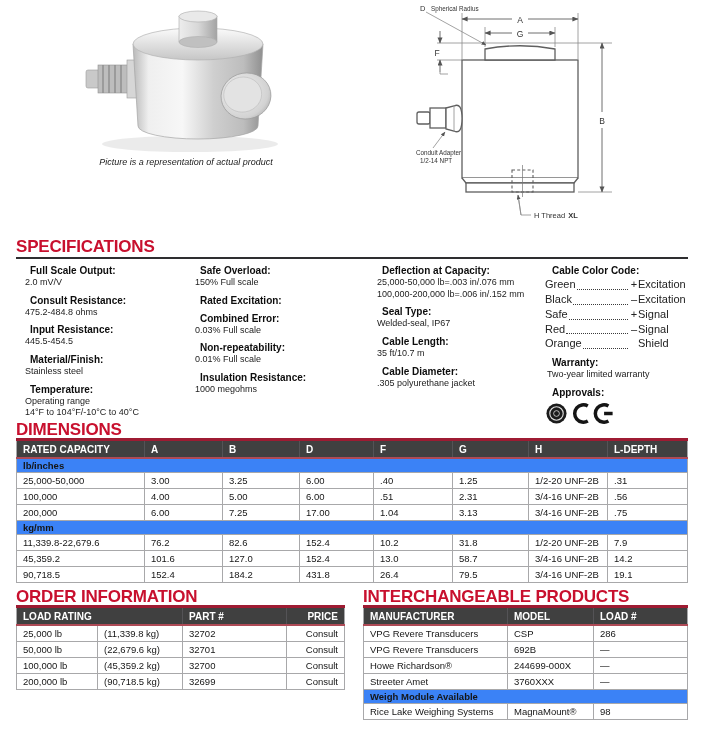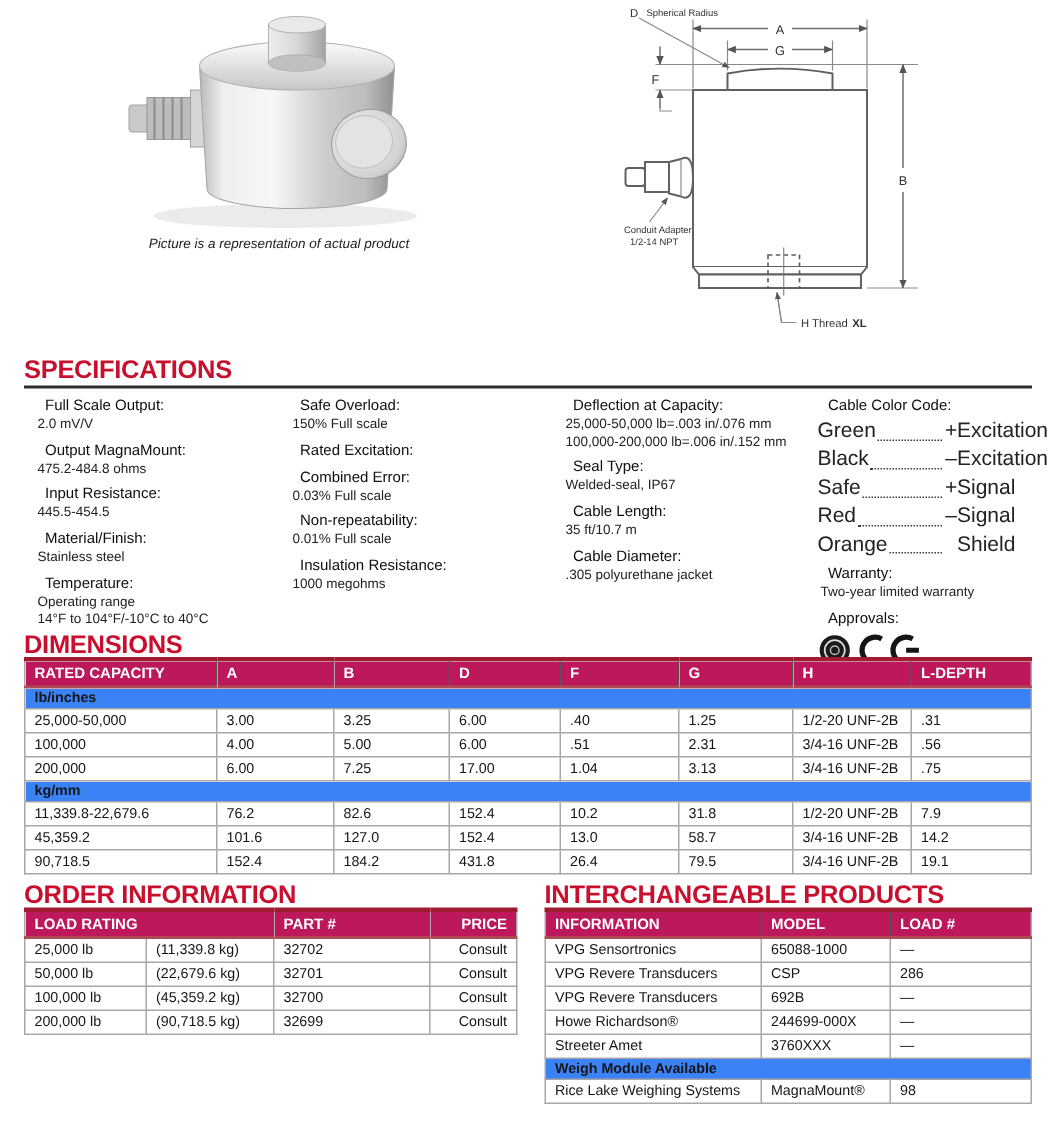--- a/index.html
+++ b/index.html
@@ -13,36 +13,36 @@
 
   #spec-rule{position:absolute;left:16px;top:257px;width:672px;height:2px;background:#2e2e30;}
 
   #spec-cols{position:absolute;left:16px;top:264px;width:672px;display:flex;}
   .spec-col{box-sizing:border-box;}
   .spec-col.c1{width:170px;}
   .spec-col.c2{width:182px;}
   .spec-col.c3{width:170px;}
   .spec-col.c4{width:150px;}
   .spec-item{margin-bottom:5px;}
-  .spec-label{font-size:10px;font-weight:normal;line-height:1.3;color:#0d0d0d;padding-left:14px;}
+  .spec-label{font-size:10px;font-weight:bold;line-height:1.3;color:#0d0d0d;padding-left:14px;}
   .spec-value{font-size:9px;line-height:1.3;color:#222;padding-left:9px;}
 
-  .cc-row{display:flex;align-items:flex-end;font-size:14px;line-height:1.35;padding-left:7px;width:146px;box-sizing:border-box;color:#222;}
+  .cc-row{display:flex;align-items:flex-end;font-size:11px;line-height:1.35;padding-left:7px;width:146px;box-sizing:border-box;color:#222;}
   .cc-name{white-space:nowrap;}
   .cc-dots{flex:1;border-bottom:1.5px dotted #3a3a3a;margin:0 2px 2px 1px;min-width:8px;}
   .cc-sign{width:8px;text-align:center;}
   .cc-term{width:46px;white-space:nowrap;}
 
   .approvals-logos{display:flex;align-items:center;gap:4px;padding-left:7px;margin-top:3px;}
 
   table{border-collapse:collapse;table-layout:fixed;background:#fff;border:1px solid #A8A8AA;}
   #dim-table{position:absolute;left:16px;top:438px;width:672px;}
   #order-table{position:absolute;left:16px;top:605px;width:329px;}
   #inter-table{position:absolute;left:363px;top:605px;width:325px;}
-  th{background:#be185d;color:#fff;font-size:10px;font-weight:bold;text-align:left;padding:2.5px 6px;
+  th{background:#404040;color:#fff;font-size:10px;font-weight:bold;text-align:left;padding:2.5px 6px;
      border-top:3px solid #9E1B32;border-bottom:2px solid #AE4A56;border-left:1px solid #545356;white-space:nowrap;overflow:hidden;}
   th:first-child{border-left:none;}
   td{border:1px solid #A8A8AA;padding:1.5px 6px;height:12px;font-size:9.5px;color:#151515;white-space:nowrap;overflow:hidden;}
   tr.subrow td{background:#3b82f6;font-weight:bold;padding:1px 6px;height:auto;}
   #dim-table col.c1{width:128px;} #dim-table col.c2{width:78px;} #dim-table col.c3{width:77px;}
   #dim-table col.c4{width:74px;}  #dim-table col.c5{width:79px;} #dim-table col.c6{width:76px;}
   #dim-table col.c7{width:79px;}
   #order-table col.c1{width:81px;} #order-table col.c2{width:85px;} #order-table col.c3{width:104px;}
   #order-table th:nth-child(3){text-align:right;}
   #order-table td:nth-child(4){text-align:right;}
@@ -187,21 +187,21 @@
 
 <h2 class="section-title" id="spec-title">SPECIFICATIONS</h2>
 <div id="spec-rule"></div>
 <div id="spec-cols">
   <div class="spec-col c1">
       <div class="spec-item">
         <div class="spec-label">Full Scale Output:</div>
         <div class="spec-value">2.0 mV/V</div>
       </div>
       <div class="spec-item">
-        <div class="spec-label">Output MagnaMount:</div>
+        <div class="spec-label">Consult Resistance:</div>
         <div class="spec-value">475.2-484.8 ohms</div>
       </div>
       <div class="spec-item">
         <div class="spec-label">Input Resistance:</div>
         <div class="spec-value">445.5-454.5</div>
       </div>
       <div class="spec-item">
         <div class="spec-label">Material/Finish:</div>
         <div class="spec-value">Stainless steel</div>
       </div>
@@ -446,31 +446,26 @@
 
 <h2 class="section-title" id="inter-title">INTERCHANGEABLE PRODUCTS</h2>
 <table id="inter-table">
     <colgroup>
       <col class="c1">
       <col class="c2">
       <col class="c3">
     </colgroup>
     <thead>
       <tr>
-        <th>INFORMATION</th>
+        <th>MANUFACTURER</th>
         <th>MODEL</th>
         <th>LOAD #</th>
       </tr>
     </thead>
     <tbody>
-      <tr>
-        <td>VPG Sensortronics</td>
-        <td>65088-1000</td>
-        <td>—</td>
-      </tr>
       <tr>
         <td>VPG Revere Transducers</td>
         <td>CSP</td>
         <td>286</td>
       </tr>
       <tr>
         <td>VPG Revere Transducers</td>
         <td>692B</td>
         <td>—</td>
       </tr>

